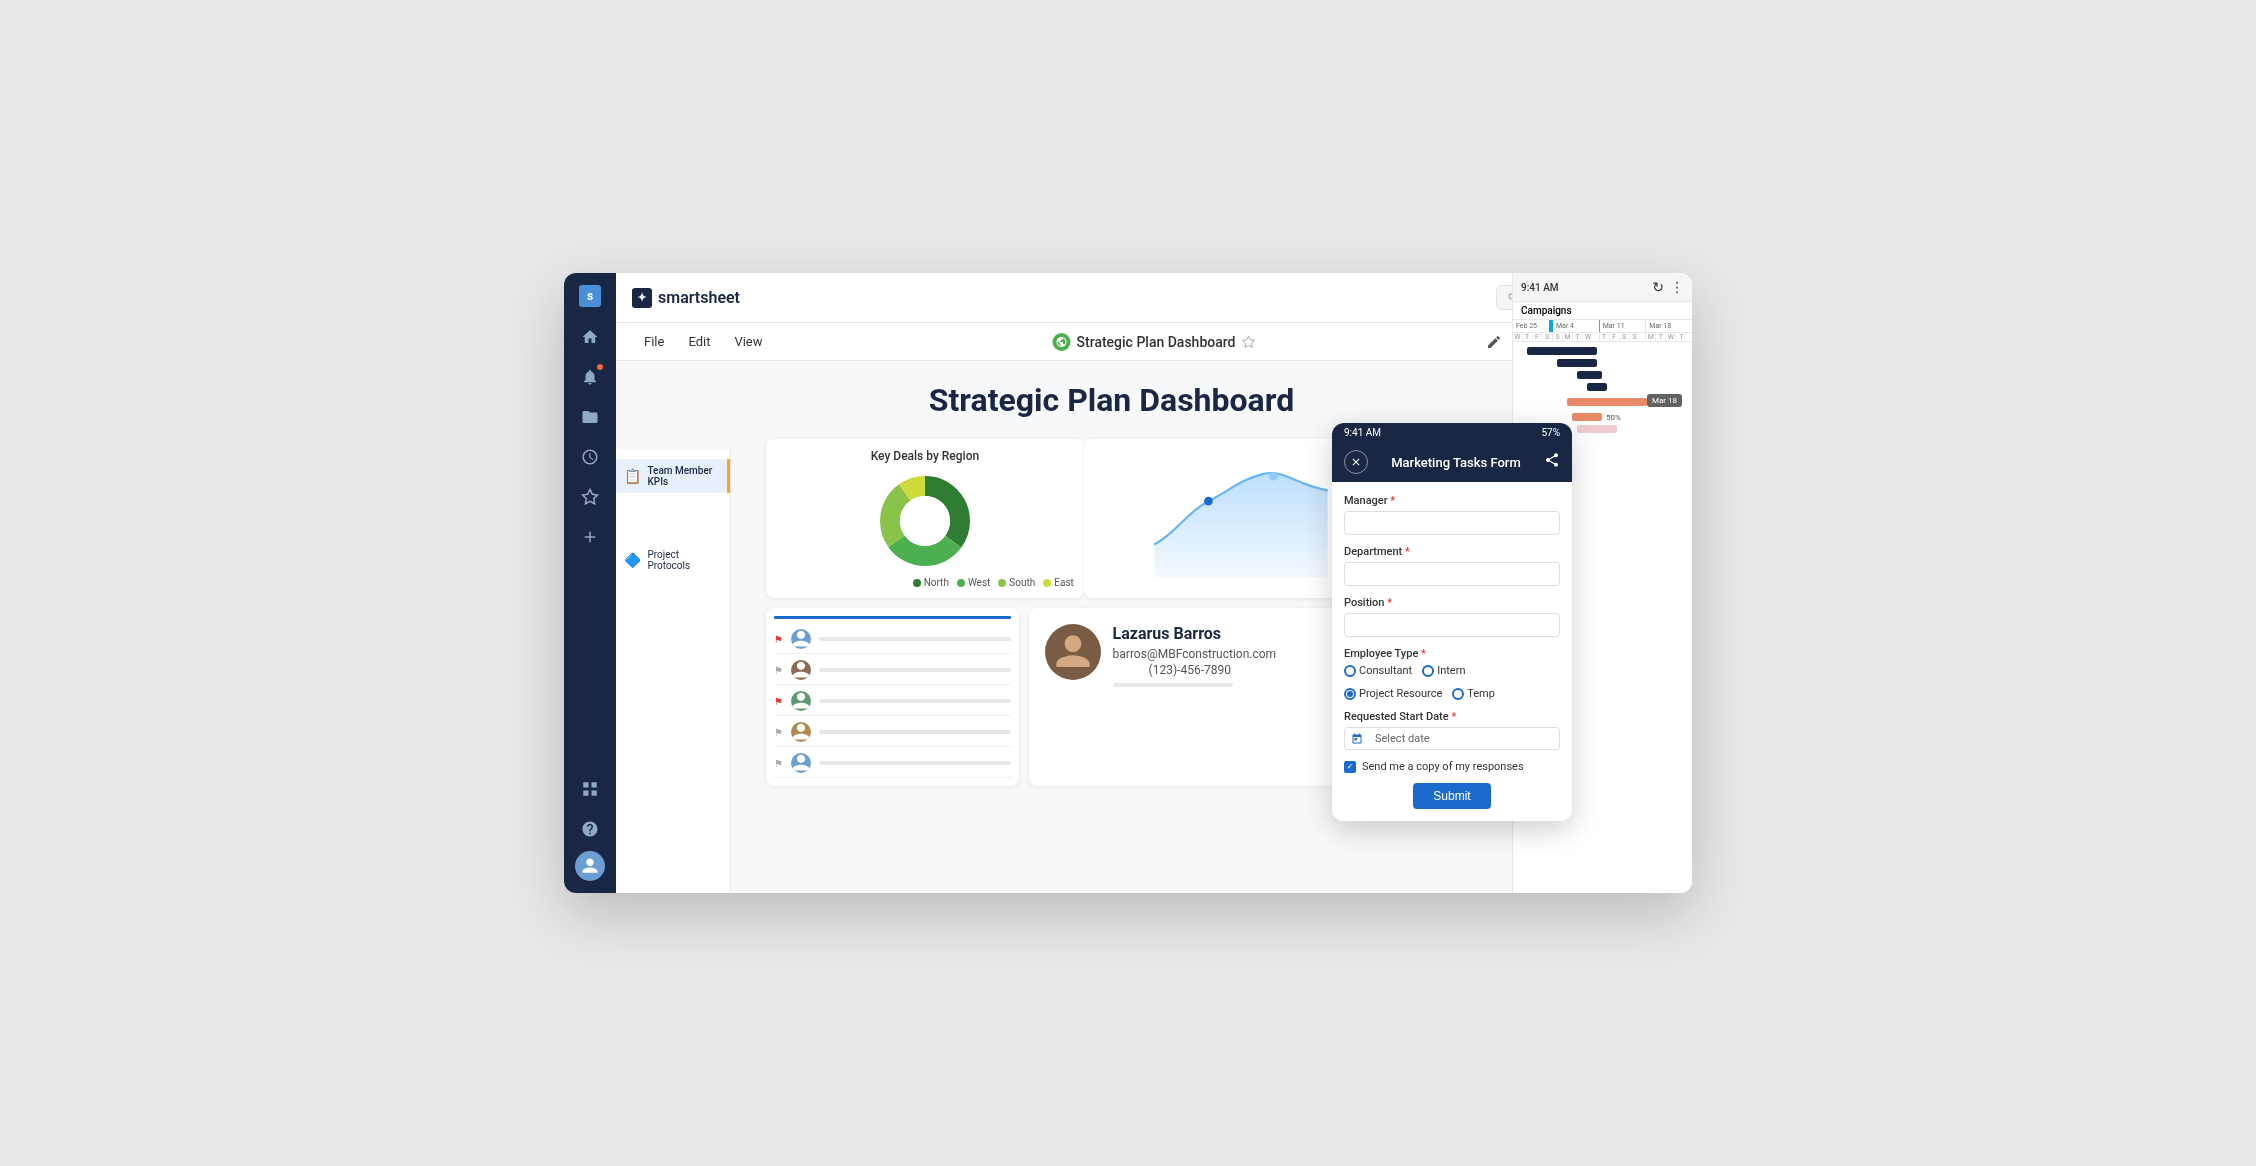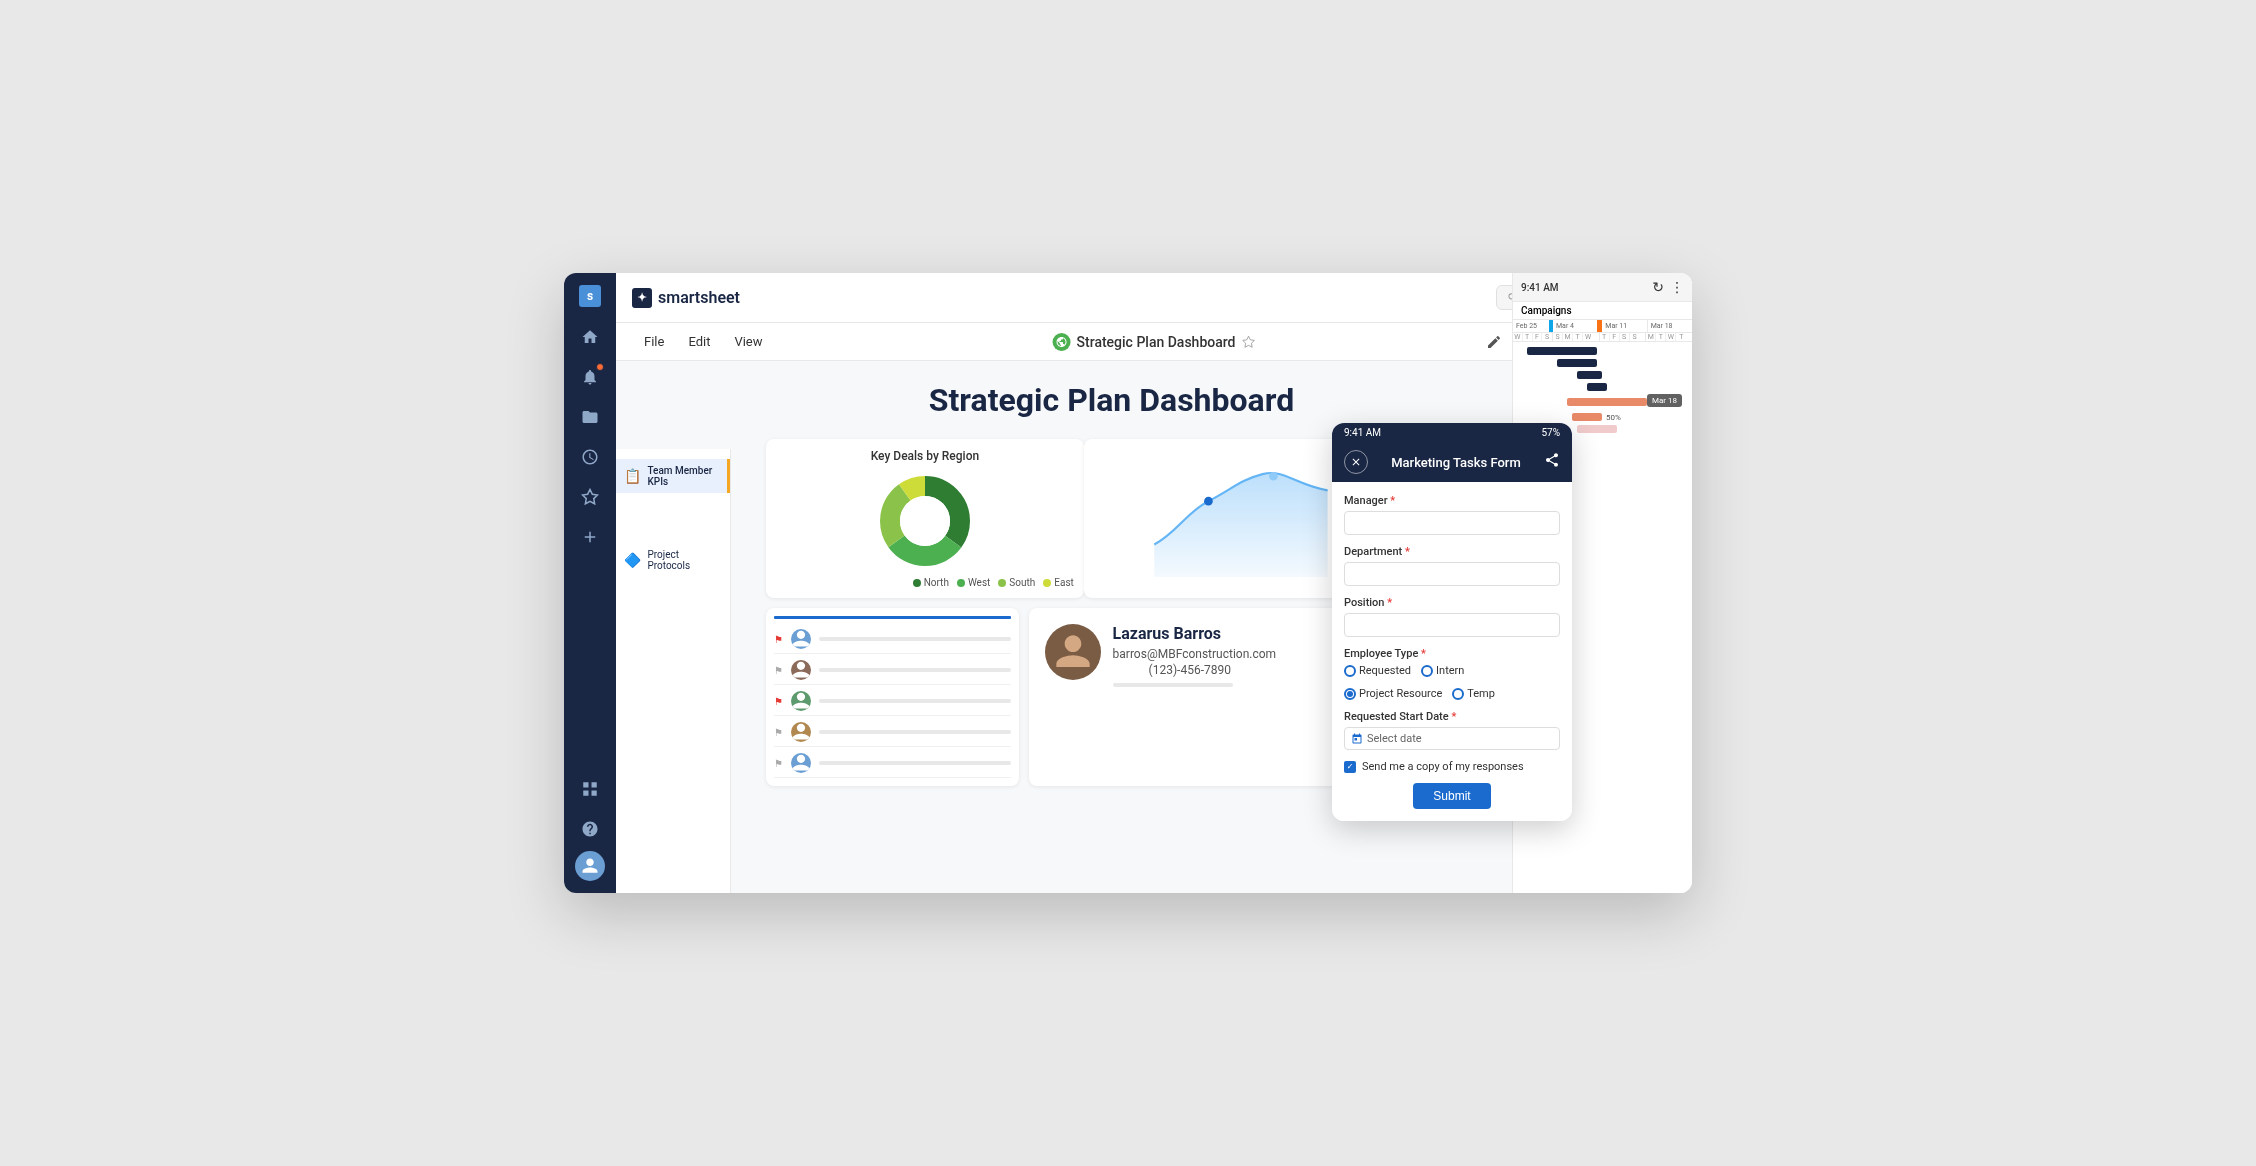--- a/index.html
+++ b/index.html
@@ -351,21 +351,21 @@
     .radio-circle.filled::after {
       content: '';
       width: 6px;
       height: 6px;
       border-radius: 50%;
       background: #1a6bcd;
     }
     .date-select {
       display: flex;
       align-items: center;
-      gap: 4px;
+      gap: 12px;
       border: 1px solid #ddd;
       border-radius: 4px;
       padding: 4px 6px;
       font-size: 11px;
       color: #666;
     }
     .checkbox-row {
       display: flex;
       align-items: center;
       gap: 6px;
@@ -762,21 +762,21 @@
         </div>
         <input class="form-input" type="text" style="">
 
         <div class="form-field-label">
           <span>Employee Type</span>
           <span class="required"> *</span>
         </div>
         <div class="radio-group">
           <div class="radio-item">
             <div class="radio-circle"></div>
-            <span>Requested</span>
+            <span>Consultant</span>
           </div>
           <div class="radio-item">
             <div class="radio-circle"></div>
             <span>Intern</span>
           </div>
           <div class="radio-item">
             <div class="radio-circle filled"></div>
             <span>Project Resource</span>
           </div>
           <div class="radio-item">
@@ -812,21 +812,21 @@
         </div>
         <div style="display:flex;gap:6px;">
           <span style="font-size:14px;cursor:pointer;">↻</span>
           <span style="font-size:14px;cursor:pointer;">⋮</span>
         </div>
       </div>
       <div style="font-size:10px;padding:3px 8px;font-weight:500;">Campaigns</div>
 
       <div style="display:flex;font-size:8px;color:#666;border-bottom:1px solid #e8e8e8;border-top:1px solid #e8e8e8;">
         <div style="width:40px;border-right:4px solid #0ea5e9;padding:2px 3px;font-size:7px;">Feb 25</div>
-        <div style="flex:1;border-right:5px solid #f97316;padding:2px 3px;font-size:7px;">Mar 4</div>
+        <div style="flex:1;border-right:1px solid #f97316;padding:2px 3px;font-size:7px;">Mar 4</div>
         <div style="flex:1;border-right:1px solid #e8e8e8;padding:2px 3px;font-size:7px;">Mar 11</div>
         <div style="flex:1;padding:2px 3px;font-size:7px;">Mar 18</div>
       </div>
       <div style="display:flex;font-size:7px;color:#999;border-bottom:1px solid #e8e8e8;">
         <div style="width:40px;border-right:1px solid #e8e8e8;display:flex;">
           <span style="width:10px;text-align:center;border-right:1px solid #f0f0f0;">W</span>
           <span style="width:10px;text-align:center;border-right:1px solid #f0f0f0;">T</span>
           <span style="width:10px;text-align:center;border-right:1px solid #f0f0f0;">F</span>
           <span style="width:10px;text-align:center;">S</span>
         </div>

